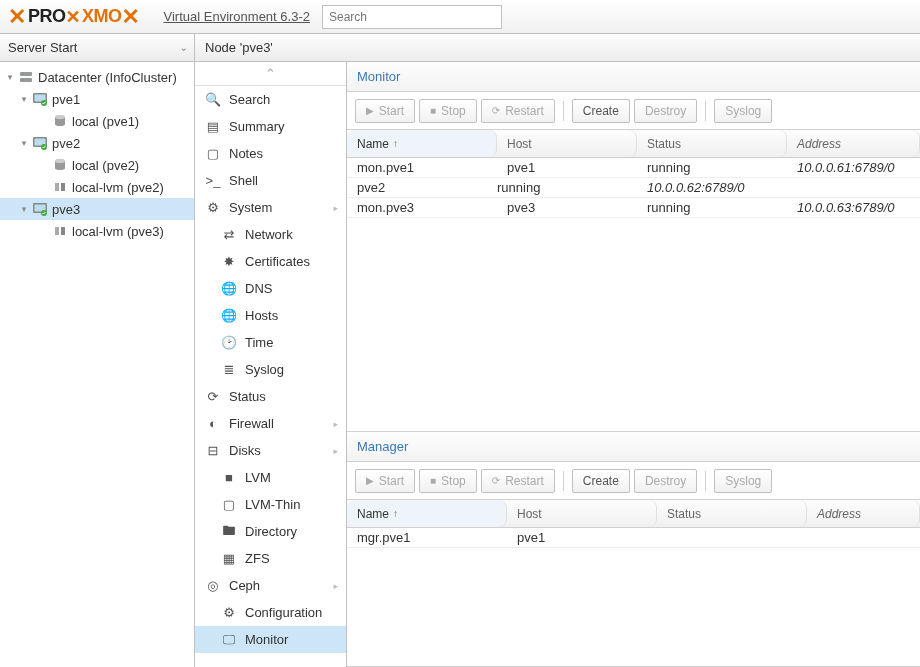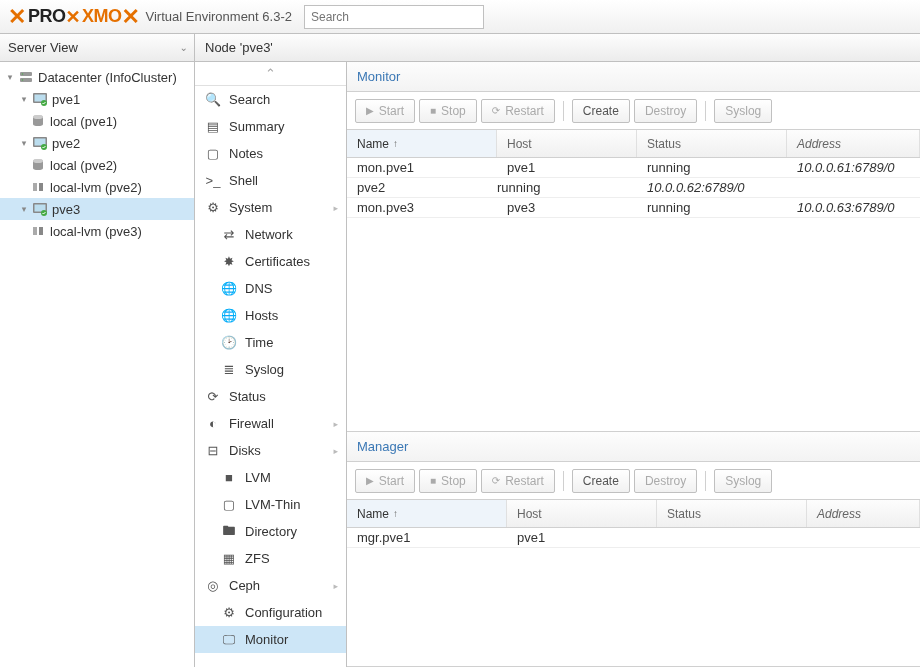--- a/index.html
+++ b/index.html
@@ -4,40 +4,40 @@
 <style>
 * { box-sizing: border-box; margin: 0; padding: 0; }
 body { font-family: "Helvetica Neue", Arial, sans-serif; font-size: 13px; color: #333; background: #f5f5f5; width: 920px; height: 667px; overflow: hidden; }
 
 
 .header { height: 34px; background: linear-gradient(#fff,#f0f0f0); border-bottom: 1px solid #c0c0c0; display: flex; align-items: center; padding: 0 8px; }
 .logo { font-weight: bold; font-size: 18px; letter-spacing: -0.5px; display: flex; align-items: center; }
 .logo .x { color: #e57000; font-size: 22px; font-weight: 900; margin-right: 2px; }
 .logo .pro { color: #222; }
 .logo .xmo { color: #e57000; }
-.version { margin-left: 4px; color: #555; font-size: 13px; }
+.version { margin-left: 22px; color: #555; font-size: 13px; text-decoration: underline; }
 .search { margin-left: 12px; height: 24px; width: 180px; border: 1px solid #c0c0c0; padding: 0 6px; background: #fff; font-size: 12px; }
 
 
 .toolbar2 { height: 28px; background: linear-gradient(#fdfdfd,#ececec); border-bottom: 1px solid #c0c0c0; display: flex; }
 .server-view { width: 195px; border-right: 1px solid #c0c0c0; display: flex; align-items: center; padding: 0 8px; position: relative; }
 .dropdown-chevron { position: absolute; right: 6px; color: #888; font-size: 10px; }
 .node-title { flex: 1; display: flex; align-items: center; padding: 0 10px; }
 
 
 .main { display: flex; height: calc(667px - 34px - 28px); }
 .tree-panel { width: 195px; border-right: 1px solid #c0c0c0; background: #fff; overflow: auto; }
 .tree { padding: 4px 0; }
 .tree-row { display: flex; align-items: center; height: 22px; padding-right: 4px; white-space: nowrap; cursor: default; }
 .tree-row.selected { background: #cde6f7; }
 .tree-toggle { width: 12px; text-align: center; color: #888; font-size: 9px; }
 .tree-icon { width: 16px; height: 16px; margin: 0 4px 0 2px; display: inline-flex; align-items: center; justify-content: center; }
 .ind-0 { padding-left: 4px; }
 .ind-1 { padding-left: 18px; }
-.ind-2 { padding-left: 16px; }
+.ind-2 { padding-left: 38px; }
 
 .nav-panel { width: 152px; border-right: 1px solid #c0c0c0; background: #fff; overflow: auto; }
 .nav-collapse { height: 24px; border-bottom: 1px solid #e0e0e0; display:flex; align-items:center; justify-content:center; color:#aaa; }
 .nav-item { display: flex; align-items: center; height: 27px; padding-left: 10px; cursor: default; position: relative; }
 .nav-item.child { padding-left: 26px; }
 .nav-item.selected { background: #cde6f7; }
 .nav-icon { width: 16px; height: 16px; margin-right: 8px; display: inline-flex; align-items: center; justify-content: center; color: #555; }
 .nav-chevron { position: absolute; right: 8px; color: #bbb; font-size: 9px; }
 
 .content { flex: 1; display: flex; flex-direction: column; background: #fff; }
@@ -45,21 +45,21 @@
 .panel.monitor { flex: 0 0 370px; }
 .panel.manager { flex: 1; }
 .panel-header { height: 30px; border-bottom: 1px solid #d0d0d0; background: linear-gradient(#fdfdfd,#f3f3f3); display: flex; align-items: center; padding: 0 10px; color: #3b78b5; font-size: 13px; }
 .panel-toolbar { height: 38px; border-bottom: 1px solid #d0d0d0; display: flex; align-items: center; padding: 0 8px; gap: 4px; }
 .btn { height: 24px; border: 1px solid #c0c0c0; background: linear-gradient(#fff,#f1f1f1); padding: 0 10px; font-size: 12px; display: inline-flex; align-items: center; border-radius: 2px; color: #555; cursor: default; }
 .btn.disabled { color: #aaa; }
 .btn .bicon { margin-right: 5px; font-size: 10px; color: inherit; }
 .tb-sep { width: 1px; height: 20px; background: #d0d0d0; margin: 0 4px; }
 
 .grid-head { height: 28px; background: linear-gradient(#fdfdfd,#f0f0f0); border-bottom: 1px solid #d0d0d0; display: flex; }
-.grid-head .col { border-right: 1px solid #e0e0e0; display: flex; align-items: center; padding: 0 10px; color: #666; font-size: 12px; position: relative; }
+.grid-head .col { border-right: 1px solid #e0e0e0; display: flex; align-items: center; padding: 0 10px; color: #666; font-size: 12px; position: relative; border-radius: 8px; }
 .grid-head .col.sorted { background: #eef4fa; color: #333; }
 .sort-arrow { margin-left: 4px; font-size: 10px; color: #666; }
 .grid-body { flex: 1; overflow: auto; }
 .grid-row { height: 20px; display: flex; border-bottom: 1px solid #eee; }
 .grid-row .cell { display: flex; align-items: center; padding: 0 10px; font-size: 13px; }
 .c-name { width: 150px; }
 .c-host { width: 140px; }
 .c-status { width: 150px; }
 .c-addr { flex: 1; font-style: italic; }
 .mgr .c-name { width: 160px; }
@@ -78,21 +78,21 @@
     <span class="x" style="font-size:18px;">✕</span>
     <span class="xmo">XMO</span>
     <span class="x">✕</span>
   </div>
   <span class="version">Virtual Environment 6.3-2</span>
   <input class="search" placeholder="Search" style="">
 </div>
 
 <div class="toolbar2">
   <div class="server-view">
-    <span>Server View</span>
+    <span>Server Start</span>
     <span class="dropdown-chevron">⌄</span>
   </div>
   <div class="node-title">
     <span>Node 'pve3'</span>
   </div>
 </div>
 
 <div class="main">
 
   <div class="tree-panel">

